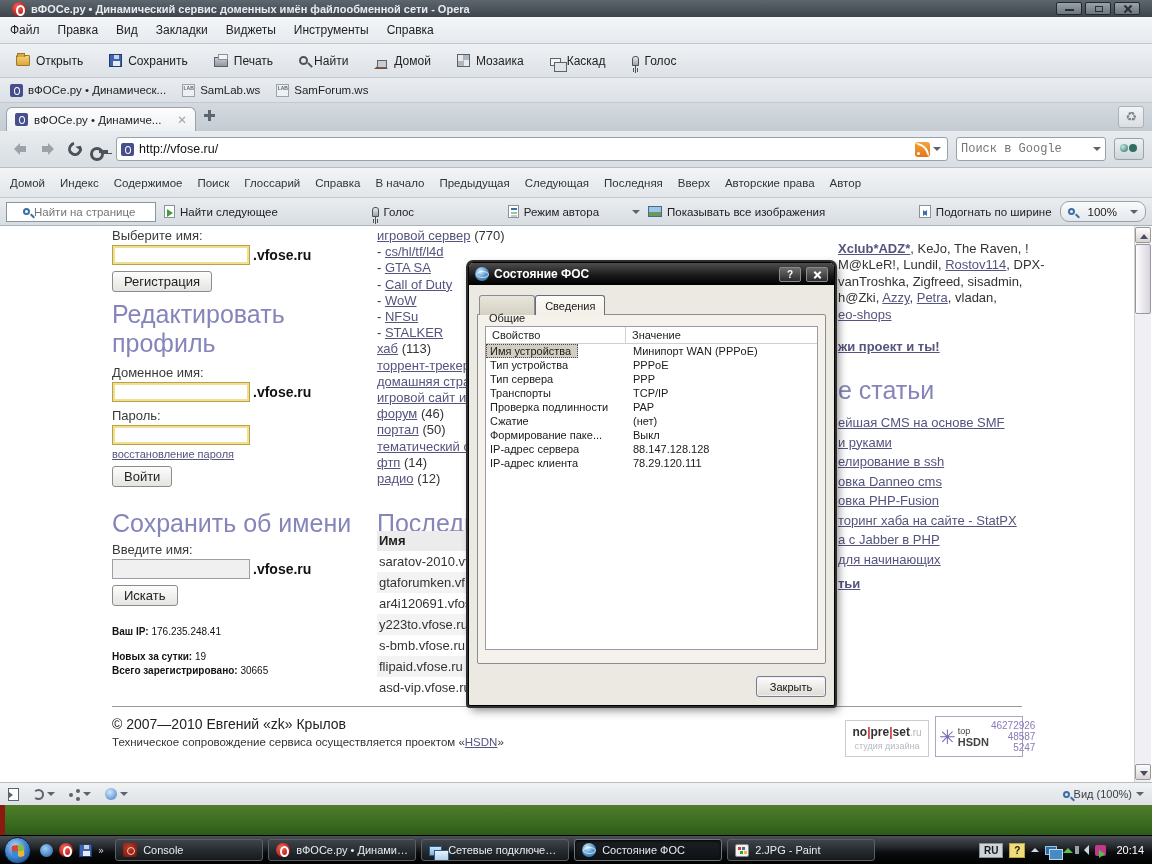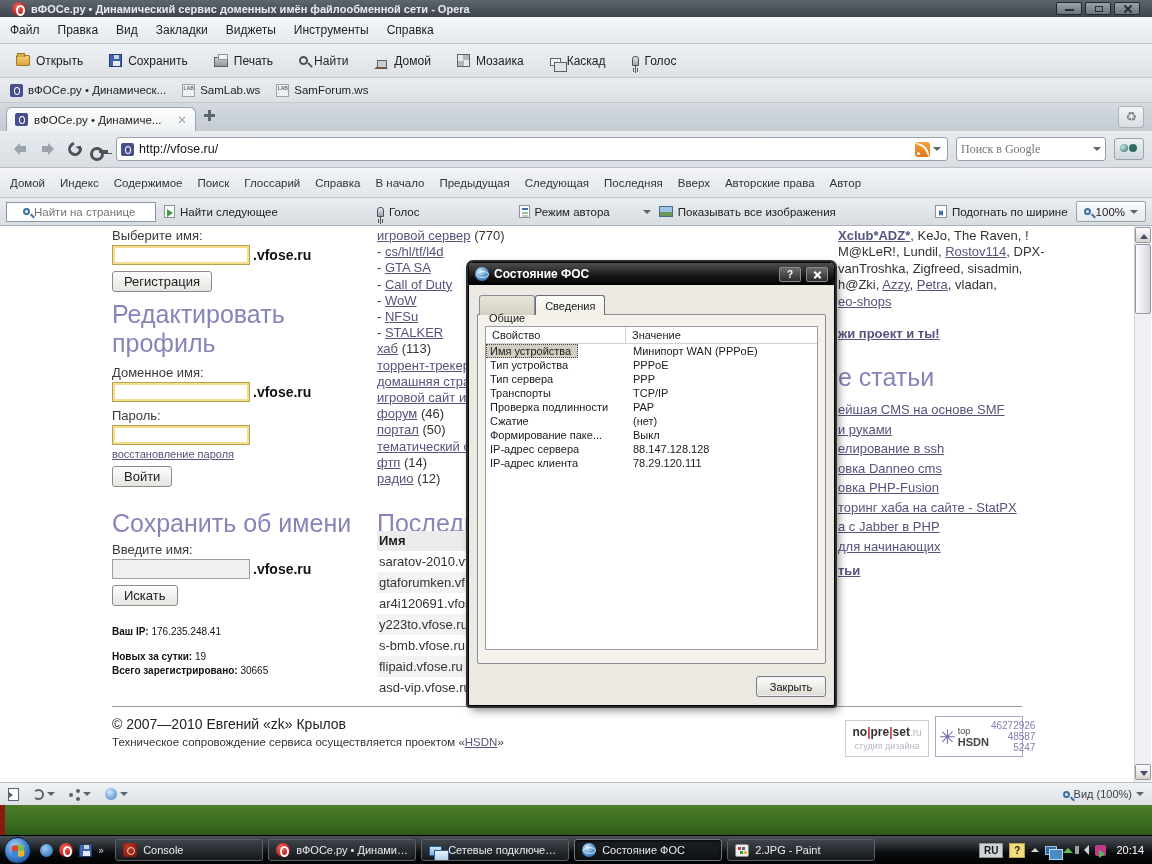--- a/index.html
+++ b/index.html
@@ -63,39 +63,39 @@
     border:1px solid #98a2ac; border-radius:3px; padding:0 4px; gap:5px; }
   .urlfield input { flex:1; border:none; outline:none; font-size:12.5px; color:#111; background:transparent; height:28px; font-family:"Liberation Sans",sans-serif; }
   .rss-seg { display:flex; align-items:center; gap:3px; padding-right:2px; }
   .rssglyph { width:15px; height:15px; border-radius:3px; background:linear-gradient(#f5a33b,#e07818); position:relative; overflow:hidden; }
   .rssglyph::before { content:""; position:absolute; left:2px; bottom:2px; width:3px; height:3px; background:#fff; border-radius:50%; }
   .rssglyph::after { content:""; position:absolute; left:1px; bottom:1px; width:9px; height:9px;
     border:2px solid transparent; border-top:2px solid #fff; border-right:2px solid #fff; border-radius:0 100% 0 0; }
   .caret { width:0; height:0; border:4px solid transparent; border-top-color:#5a646e; margin-top:4px; }
   .searchfield { display:flex; align-items:center; width:150px; height:24px; background:#fff;
     border:1px solid #98a2ac; border-radius:3px; padding:0 4px; }
-  .searchfield input { flex:1; width:100px; border:none; outline:none; font-size:12px; color:#888; background:transparent; font-family:Liberation Serif, serif; }
+  .searchfield input { flex:1; width:100px; border:none; outline:none; font-size:12px; color:#888; background:transparent; font-family:Liberation Mono, monospace; }
   .binocbtn { width:30px; height:22px; border:1px solid #9aa2aa; border-radius:3px;
     background:linear-gradient(#eef1f4,#cfd6dc); position:relative; }
   .binocglyph { position:absolute; left:5px; top:5px; width:8px; height:8px; border-radius:50%;
     background:radial-gradient(circle at 35% 35%, #bfe9e2, #2e6e64); box-shadow:9px 0 0 0 #2e6e64; }
 
   .sitenav { top:168px; height:30px; background:linear-gradient(#f2f4f6,#e2e6ea);
     border-bottom:1px solid #c2c8ce; gap:15px; padding:0 10px; font-size:11.5px; color:#333; }
 
   .findbar { top:198px; height:28px; background:linear-gradient(#e9edf0,#d8dde2);
     border-bottom:1px solid #aab2ba; gap:8px; padding:0 6px; font-size:11.5px; color:#222; }
   .findinput { display:flex; align-items:center; width:150px; height:20px; background:#fff;
     border:1px solid #8a95a0; padding:0 16px; gap:4px; }
   .findinput input { flex:1; width:90px; border:none; outline:none; font-size:11.5px; color:#8a9097; background:transparent; font-family:"Liberation Sans",sans-serif; }
   .magglyph { width:7px; height:7px; border:2px solid #3a6ea5; border-radius:50%; position:relative; flex:none; }
   .magglyph::after { content:""; position:absolute; left:5px; top:5px; width:5px; height:2px; background:#3a6ea5; transform:rotate(45deg); }
   .fb-item { display:flex; align-items:center; gap:5px; }
   .fb-gap { flex:1; }
-  .zoomseg { display:flex; align-items:center; gap:5px; border:1px solid #9aa2aa; border-radius:2px;
+  .zoomseg { display:flex; align-items:center; gap:13px; border:1px solid #9aa2aa; border-radius:9px;
     background:linear-gradient(#fafbfc,#e4e8ec); height:21px; padding:0 7px; }
 
   
   .i { flex:none; }
   .i-folder { width:14px; height:11px; background:linear-gradient(#f3cf7a,#dba83f); border:1px solid #9c7a22; border-radius:1px; position:relative; }
   .i-folder::before { content:""; position:absolute; left:0; top:-3px; width:6px; height:3px; background:#dba83f; border:1px solid #9c7a22; border-bottom:none; }
   .i-floppy { width:13px; height:13px; background:#3f63ae; border:1px solid #223c6e; position:relative; }
   .i-floppy::before { content:""; position:absolute; left:3px; bottom:0; width:7px; height:5px; background:#e8ecf2; }
   .i-floppy::after { content:""; position:absolute; left:4px; top:0; width:5px; height:4px; background:#c8d2e2; }
   .i-printer { width:14px; height:10px; background:linear-gradient(#c8cdd3,#8f979f); border:1px solid #5a626a; position:relative; margin-top:3px; }
@@ -148,21 +148,21 @@
   .statline b { font-weight:bold; }
 
   .col-mid { position:absolute; left:377px; top:0; width:280px; font-size:13px; }
   .mlink { line-height:16.2px; white-space:nowrap; color:#333; }
   .latest-h { position:absolute; left:0; top:283px; }
   .dom-table { position:absolute; left:0; top:305px; width:123px; }
   .dom-head { font-weight:bold; color:#222; background:#ececec; height:20px; line-height:20px; padding-left:2px; }
   .dom-row { height:21px; line-height:21px; padding-left:2px; color:#333; white-space:nowrap; }
   .dom-row.alt { background:#f3f3f3; }
 
-  .col-right { position:absolute; left:838px; top:0; width:295px; font-size:13px; color:#333; }
+  .col-right { position:absolute; left:838px; top:13px; width:295px; font-size:13px; color:#333; }
   .uline { line-height:16.4px; white-space:nowrap; }
   .rartlink { display:block; margin-bottom:4.5px; white-space:nowrap; }
   .boldlink { font-weight:bold; }
 
   .page-footer { position:absolute; left:112px; top:480px; width:910px; border-top:1px solid #999; padding-top:9px; }
   .copy { font-size:14px; color:#222; }
   .support { font-size:11.5px; color:#333; margin-top:4px; }
   .badge-np { position:absolute; left:733px; top:13px; width:84px; height:37px; border:1px solid #ccc; background:#fff; text-align:center; padding-top:4px; }
   .badge-np .brand { font-size:12px; font-weight:bold; color:#333; }
   .badge-np .brand .sep::after { content:"|"; color:#c03030; font-weight:bold; }

